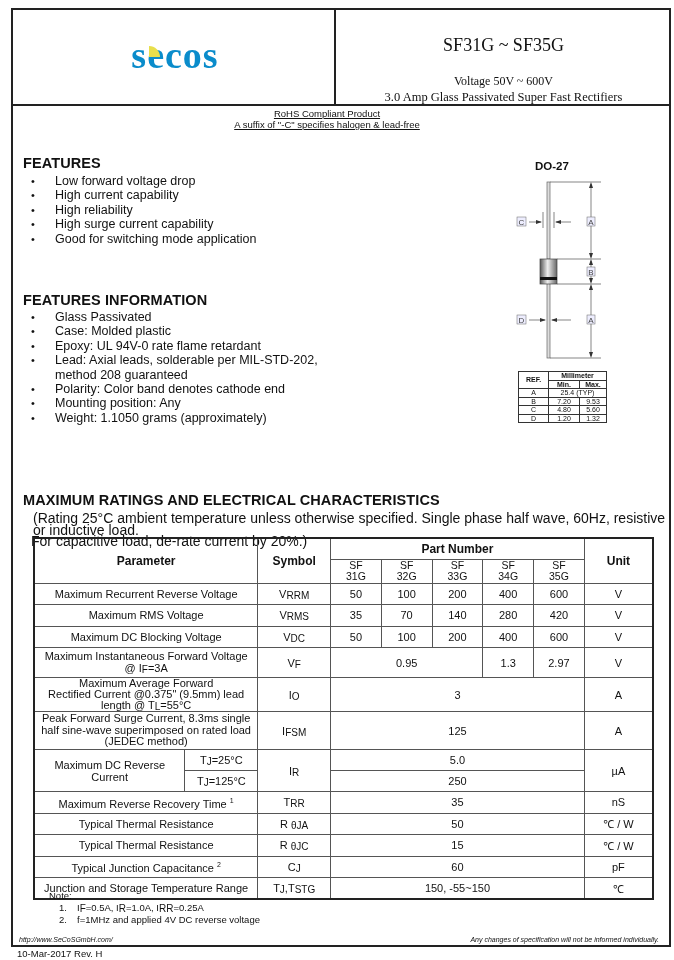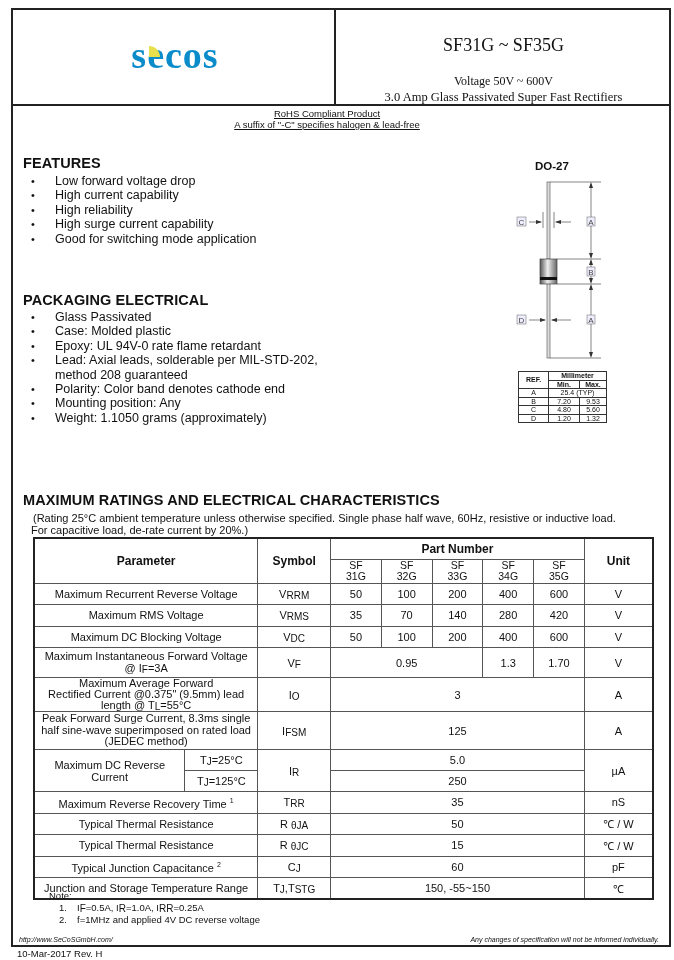--- a/index.html
+++ b/index.html
@@ -26,21 +26,21 @@
   ul.bullets li::before { content: "•"; position: absolute; left: 8px; top: 0; font-size: 11px; }
 
   .pkg-label { position: absolute; left: 522px; top: 150px; font-weight: bold; font-size: 11.5px; }
   .diagram { position: absolute; left: 500px; top: 170px; }
 
   table.dim { position: absolute; left: 505px; top: 361px; border-collapse: collapse; font-size: 7px; }
   table.dim td { border: 1px solid #333; text-align: center; padding: 0 2px; height: 8.5px; line-height: 7.5px; }
   table.dim td.b { font-weight: bold; }
 
   .ratings-title { left: 10px; top: 482px; }
-  .ratings-note { position: absolute; left: 20px; top: 503px; font-size: 11px; line-height: 11.5px; }
+  .ratings-note { position: absolute; left: 20px; top: 503px; font-size: 14px; line-height: 11.5px; }
 
   table.main { position: absolute; left: 20px; top: 527px; width: 621px; border-collapse: collapse; font-size: 11px; border: 2px solid #222; }
   table.main td, table.main th { border: 1px solid #555; padding: 0 6px; }
   table.main th { font-weight: bold; font-size: 12px; text-align: center; }
   table.main td.c { text-align: center; }
   table.main td.p { text-align: center; line-height: 12px; }
   table.main th.pn { font-size: 10.5px; font-weight: normal; line-height: 11px; padding: 0 2px; }
   table.main td.sym { font-size: 11px; text-align: center; }
   sub.s { font-size: 10px; vertical-align: baseline; position: relative; top: 1px; }
   sup.n { font-size: 7px; }
@@ -81,21 +81,21 @@
 
   <div class="section-title" style="left:10px; top:145px;">FEATURES</div>
   <ul class="bullets" style="left:10px; top:164px;">
     <li>Low forward voltage drop</li>
     <li>High current capability</li>
     <li>High reliability</li>
     <li>High surge current capability</li>
     <li>Good for switching mode application</li>
   </ul>
 
-  <div class="section-title" style="left:10px; top:282px;">PACKAGING ELECTRICAL</div>
+  <div class="section-title" style="left:10px; top:282px;">FEATURES INFORMATION</div>
   <ul class="bullets" style="left:10px; top:300px;">
     <li>Glass Passivated</li>
     <li>Case: Molded plastic</li>
     <li>Epoxy: UL 94V-0 rate flame retardant</li>
     <li><span>Lead: Axial leads, solderable per MIL-STD-202,</span><br><span>method 208 guaranteed</span></li>
     <li>Polarity: Color band denotes cathode end</li>
     <li>Mounting position: Any</li>
     <li>Weight: 1.1050 grams (approximately)</li>
   </ul>
 
@@ -247,21 +247,21 @@
       <td class="c">200</td>
       <td class="c">400</td>
       <td class="c">600</td>
       <td class="c">V</td>
     </tr>
     <tr style="height:30px">
       <td colspan="2" class="p"><span>Maximum Instantaneous Forward Voltage</span><br><span>@ I</span><sub class="s">F</sub><span>=3A</span></td>
       <td class="sym"><span>V</span><sub class="s">F</sub></td>
       <td colspan="3" class="c">0.95</td>
       <td class="c">1.3</td>
-      <td class="c">1.70</td>
+      <td class="c">2.97</td>
       <td class="c">V</td>
     </tr>
     <tr style="height:33px">
       <td colspan="2" class="p" style="line-height:11px"><span>Maximum Average Forward</span><br><span>Rectified Current @0.375" (9.5mm) lead</span><br><span>length @ T</span><sub class="s">L</sub><span>=55°C</span></td>
       <td class="sym"><span>I</span><sub class="s">O</sub></td>
       <td colspan="5" class="c">3</td>
       <td class="c">A</td>
     </tr>
     <tr style="height:38px">
       <td colspan="2" class="p" style="line-height:11.5px"><span>Peak Forward Surge Current, 8.3ms single</span><br><span>half sine-wave superimposed on rated load</span><br><span>(JEDEC method)</span></td>

